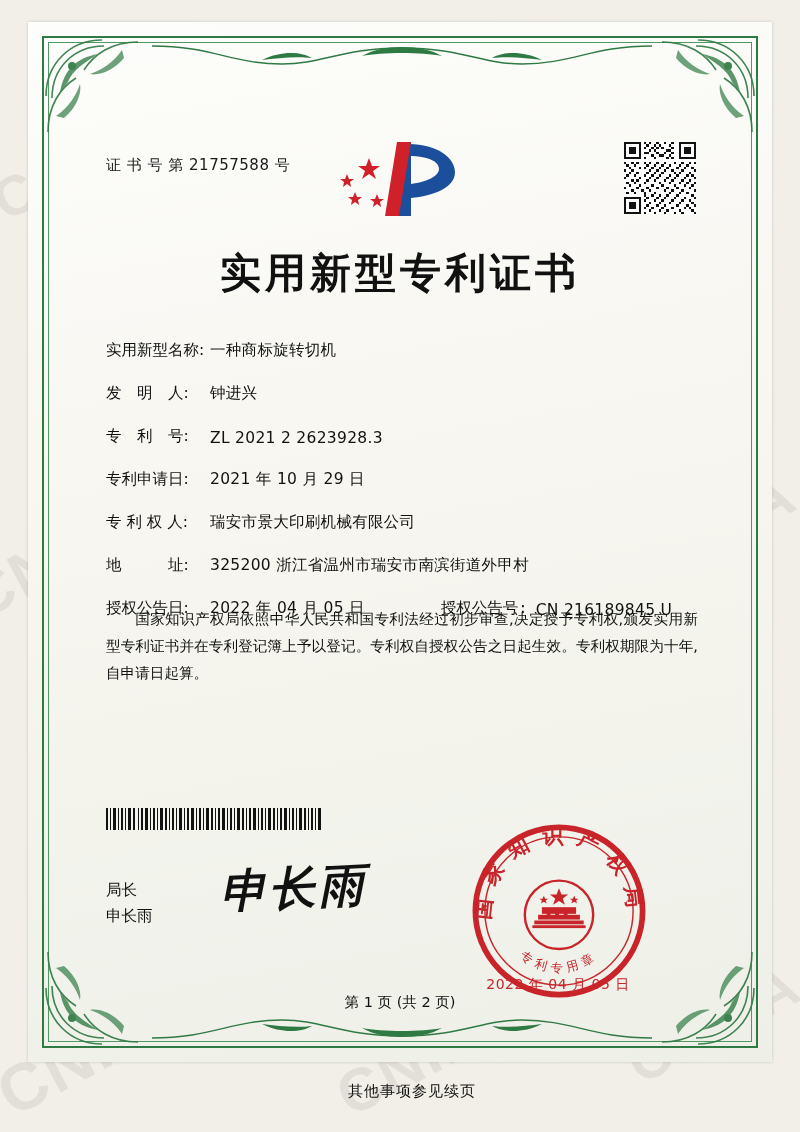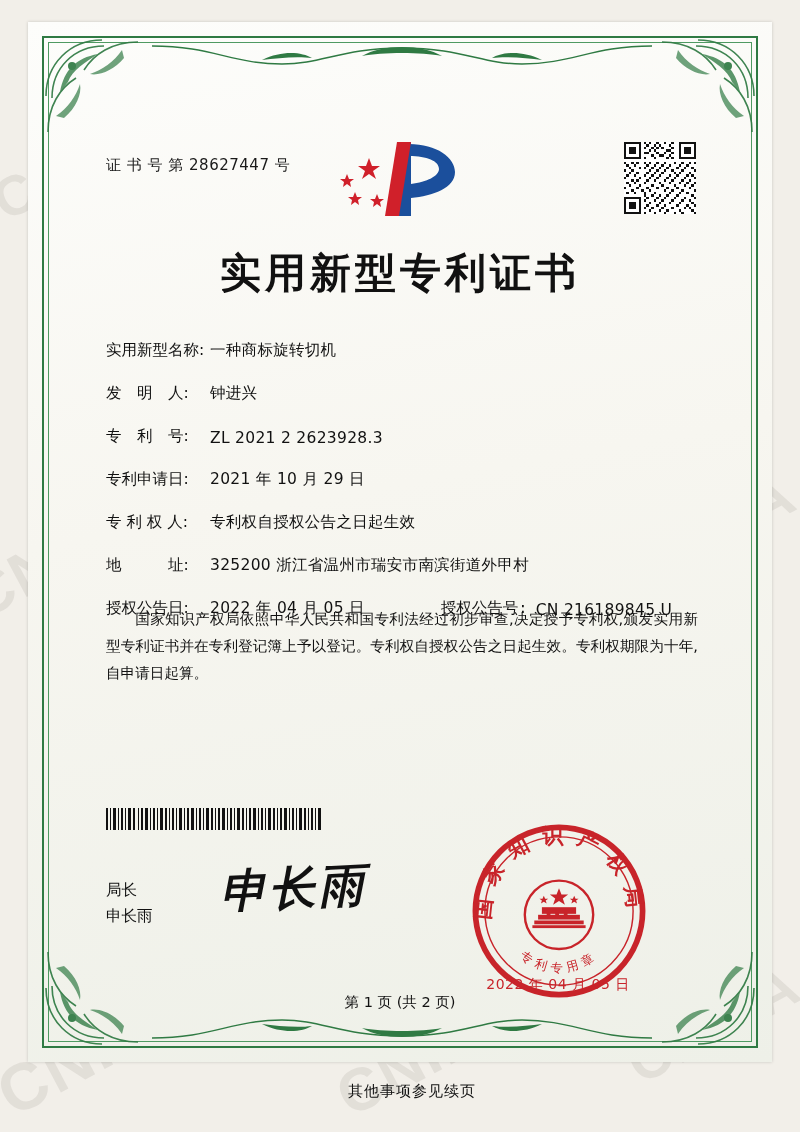--- a/index.html
+++ b/index.html
@@ -343,21 +343,21 @@
     <g fill="none" stroke="currentColor" stroke-width="1.4">
       <path d="M0 8 C60 8 80 26 130 26 C170 26 190 10 250 10 C310 10 330 26 370 26 C420 26 440 8 500 8"></path>
       <path d="M210 18 C230 6 270 6 290 18 C270 14 230 14 210 18 Z" fill="currentColor" stroke="none"></path>
       <path d="M110 22 C130 12 150 14 160 20 C145 18 125 20 110 22 Z" fill="currentColor" stroke="none"></path>
       <path d="M390 22 C370 12 350 14 340 20 C355 18 375 20 390 22 Z" fill="currentColor" stroke="none"></path>
     </g>
   </svg>
 
   <div class="content">
 
-    <div class="cert-no">证 书 号 第 28627447 号</div>
+    <div class="cert-no">证 书 号 第 21757588 号</div>
 
     <svg class="logo" viewBox="0 0 150 86">
       <path d="M72 6 L86 6 L86 80 L72 80 Z" fill="#1b4f9c"></path>
       <path d="M84 8 C112 8 130 22 130 36 C130 52 108 60 86 62 L86 48 C102 46 114 40 114 33 C114 25 102 20 84 20 Z" fill="#1b4f9c"></path>
       <path d="M72 6 L86 6 L74 80 L60 80 Z" fill="#d0202a"></path>
       <g fill="#d0202a">
         <polygon points="44,22 47,30 55,30 48,35 51,43 44,38 37,43 40,35 33,30 41,30"></polygon>
         <polygon points="22,38 24,43 29,43 25,46 26,51 22,48 18,51 19,46 15,43 20,43"></polygon>
         <polygon points="30,56 32,61 37,61 33,64 34,69 30,66 26,69 27,64 23,61 28,61"></polygon>
         <polygon points="52,58 54,63 59,63 55,66 56,71 52,68 48,71 49,66 45,63 50,63"></polygon>
@@ -581,21 +581,21 @@
       <div class="field-row">
         <span class="field-label">专　利　号:</span>
         <span class="field-value">ZL 2021 2 2623928.3</span>
       </div>
       <div class="field-row">
         <span class="field-label">专利申请日:</span>
         <span class="field-value">2021 年 10 月 29 日</span>
       </div>
       <div class="field-row">
         <span class="field-label">专 利 权 人:</span>
-        <span class="field-value">专利权自授权公告之日起生效</span>
+        <span class="field-value">瑞安市景大印刷机械有限公司</span>
       </div>
       <div class="field-row">
         <span class="field-label">地　　　址:</span>
         <span class="field-value">325200 浙江省温州市瑞安市南滨街道外甲村</span>
       </div>
       <div class="field-row dual">
         <span class="field-label">授权公告日:</span>
         <span class="field-value">2022 年 04 月 05 日</span>
         <span class="field-label2">授权公告号:</span>
         <span class="field-value" style="margin-left:8px;">CN 216189845 U</span>

